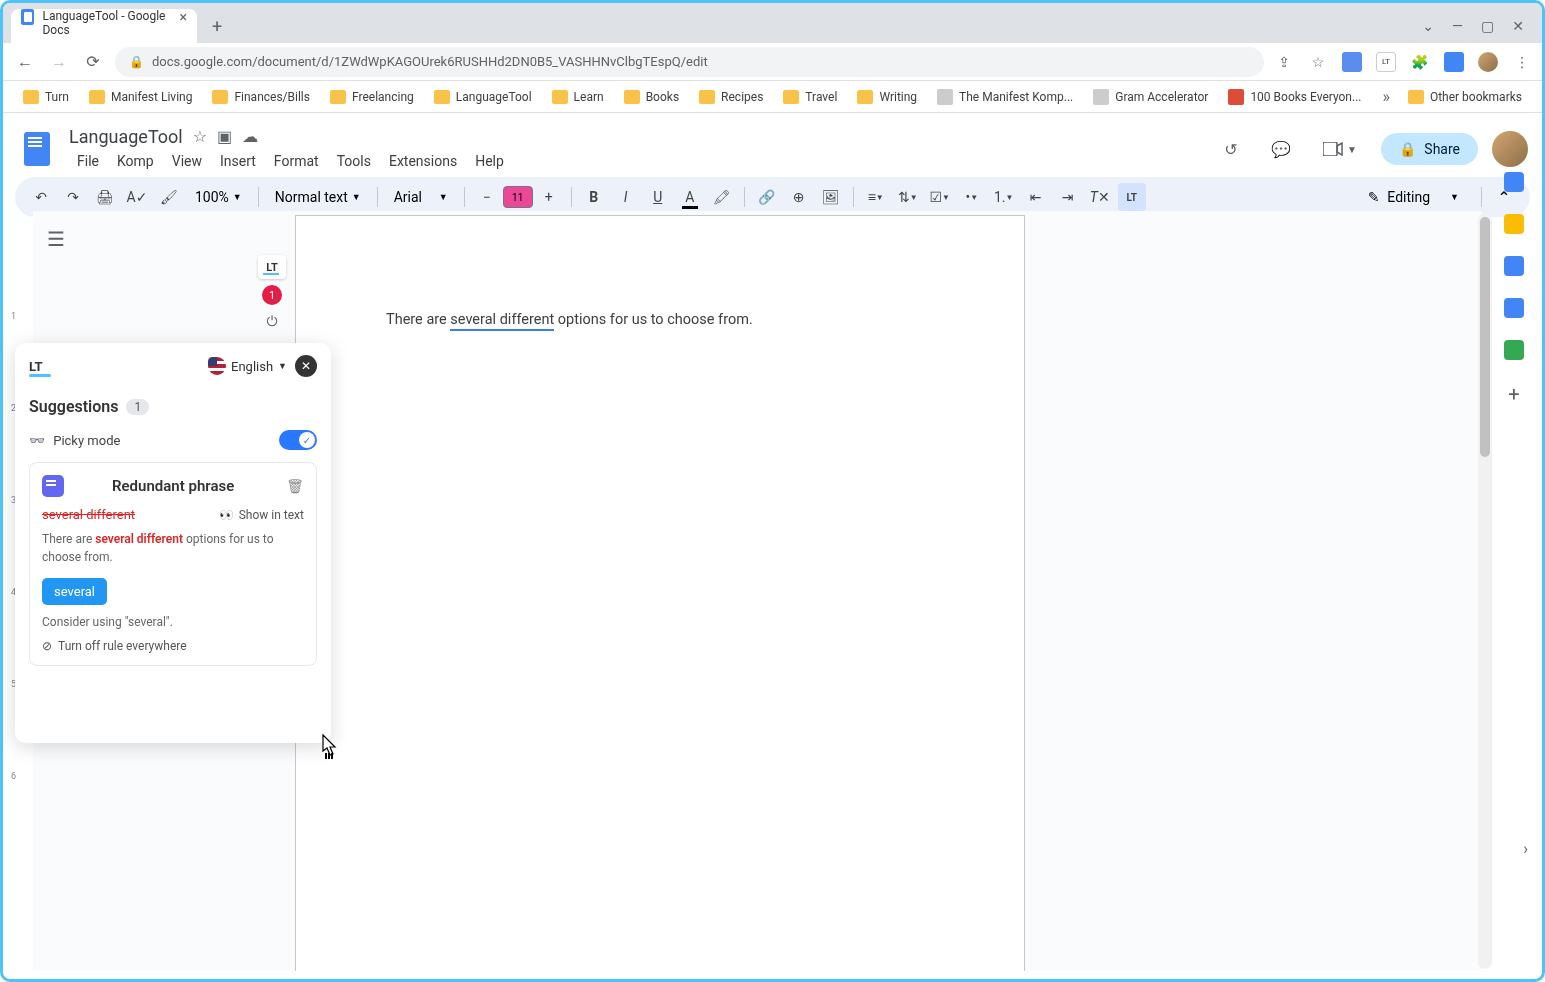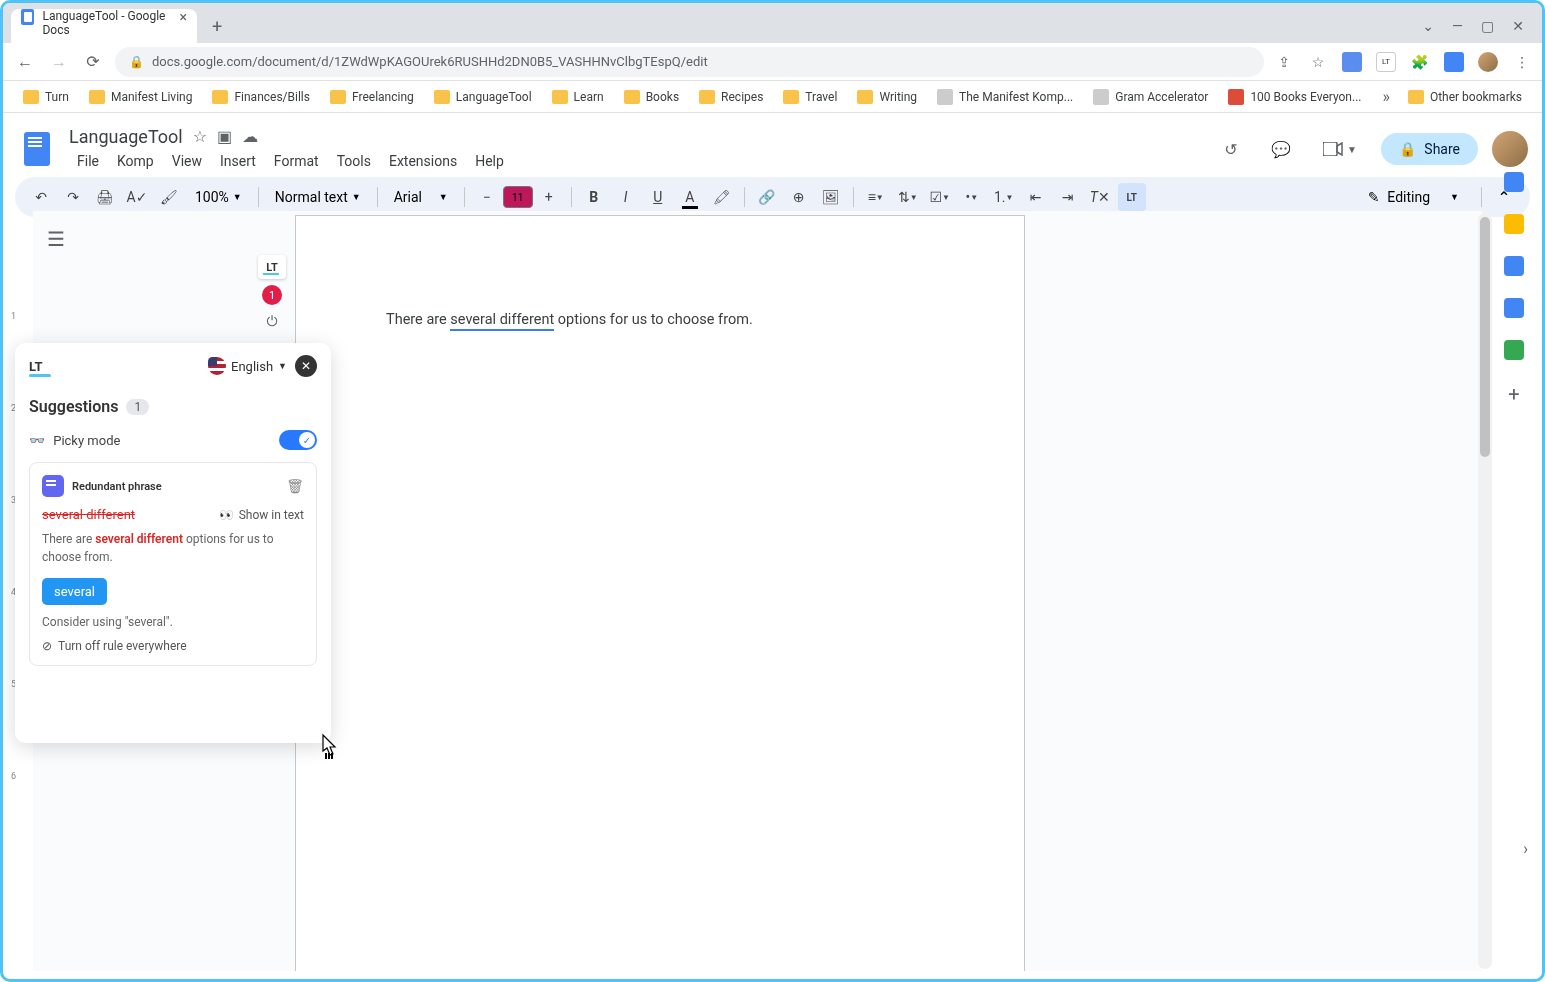--- a/index.html
+++ b/index.html
@@ -46,21 +46,21 @@
 .meet-btn { display:flex; align-items:center; gap:4px; padding:6px 10px; border-radius:6px; color:#5f6368; cursor:pointer; }
 .share-btn { background:#c2e7ff; border-radius:30px; padding:8px 18px; display:flex; align-items:center; gap:8px; font-size:14px; color:#001d35; cursor:pointer; }
 .avatar-lg { width:36px; height:36px; border-radius:50%; background:linear-gradient(135deg,#d4a574,#8b6f47); }
 
 
 .toolbar { height:40px; background:#edf2fa; margin:0 12px; border-radius:24px; display:flex; align-items:center; padding:0 12px; gap:4px; }
 .tb-btn { min-width:28px; height:28px; display:flex; align-items:center; justify-content:center; color:#444; cursor:pointer; border-radius:4px; font-size:14px; }
 .tb-sep { width:1px; height:20px; background:#c7c7c7; margin:0 4px; }
 .tb-drop { display:flex; align-items:center; gap:4px; padding:0 8px; font-size:14px; cursor:pointer; }
 .font-size { display:flex; align-items:center; gap:2px; }
-.fs-input { width:30px; height:22px; border:1px solid #747775; border-radius:4px; text-align:center; font-size:10px; background:#be185d; }
+.fs-input { width:30px; height:22px; border:1px solid #747775; border-radius:4px; text-align:center; font-size:10px; background:#ec4899; }
 .editing-btn { display:flex; align-items:center; gap:8px; padding:4px 14px; font-size:14px; cursor:pointer; margin-left:auto; }
 .collapse-btn { width:28px; height:28px; display:flex; align-items:center; justify-content:center; cursor:pointer; }
 .text-color { position:relative; }
 .text-color::after { content:""; position:absolute; bottom:2px; left:6px; width:16px; height:3px; background:#000; }
 .lt-toggle { background:#d3e3fd; border-radius:4px; }
 
 
 .ruler-h { height:18px; margin:4px 0 0 30px; position:relative; font-size:9px; color:#80868b; }
 .ruler-h .tick { position:absolute; top:2px; }
 .ruler-marker { position:absolute; top:8px; width:0; height:0; border-left:5px solid transparent; border-right:5px solid transparent; }
@@ -106,21 +106,21 @@
 .lt-sug-title { font-size:16px; font-weight:600; color:#333; }
 .lt-sug-count { background:#e5e7eb; color:#555; border-radius:10px; padding:1px 8px; font-size:12px; }
 .picky { display:flex; align-items:center; padding:6px 14px 12px; gap:8px; font-size:13px; color:#444; }
 .toggle { margin-left:auto; width:38px; height:20px; background:#2979ff; border-radius:10px; position:relative; cursor:pointer; }
 .toggle::after { content:"✓"; position:absolute; right:2px; top:2px; width:16px; height:16px; background:#fff; border-radius:50%; font-size:10px; color:#2979ff; display:flex; align-items:center; justify-content:center; }
 .lt-body { flex:1; overflow-y:auto; padding:0 14px; }
 .sug-card { border:1px solid #e5e7eb; border-radius:8px; padding:12px; }
 .sug-card-hdr { display:flex; align-items:center; gap:8px; margin-bottom:10px; }
 .sug-ic { width:22px; height:22px; background:#6366f1; border-radius:5px; position:relative; }
 .sug-ic::before{ content:""; position:absolute; top:5px; left:4px; width:10px; height:2px; background:#fff; box-shadow:0 4px 0 #fff; }
-.sug-title { font-size:11px; font-weight:600; color:#333; }
+.sug-title { font-size:15px; font-weight:600; color:#333;margin-left:40px; }
 .trash { margin-left:auto; color:#888; cursor:pointer; font-size:14px; }
 .sug-row { display:flex; align-items:center; justify-content:space-between; margin-bottom:8px; }
 .strike { text-decoration:line-through; color:#dc2626; font-size:13px; }
 .show-txt { font-size:12px; color:#555; cursor:pointer; display:flex; align-items:center; gap:4px; }
 .context { font-size:12px; color:#666; line-height:1.5; margin-bottom:12px; }
 .context .hl { color:#dc2626; font-weight:600; }
 .sug-btn { background:#2196f3; color:#fff; border-radius:5px; padding:6px 12px; font-size:13px; display:inline-block; cursor:pointer; margin-bottom:10px; }
 .tip { font-size:12px; color:#666; margin-bottom:10px; }
 .turn-off { font-size:12px; color:#555; display:flex; align-items:center; gap:6px; cursor:pointer; }
 .lt-footer { display:flex; align-items:center; padding:10px 14px; gap:12px; border-top:1px solid #eee; font-size:12px; color:#555; }

